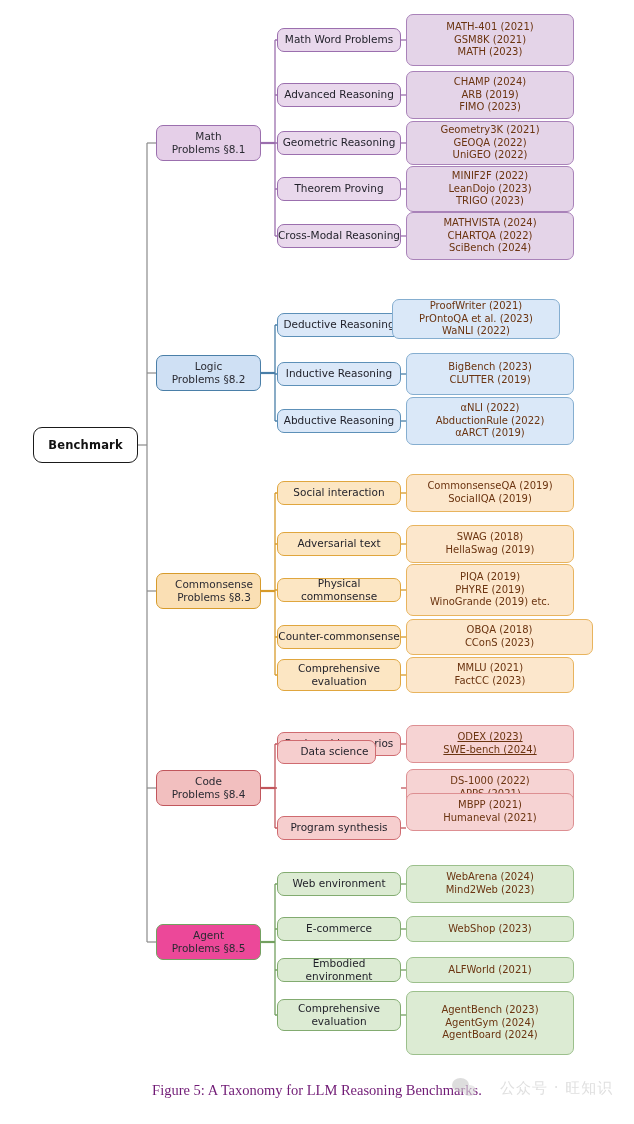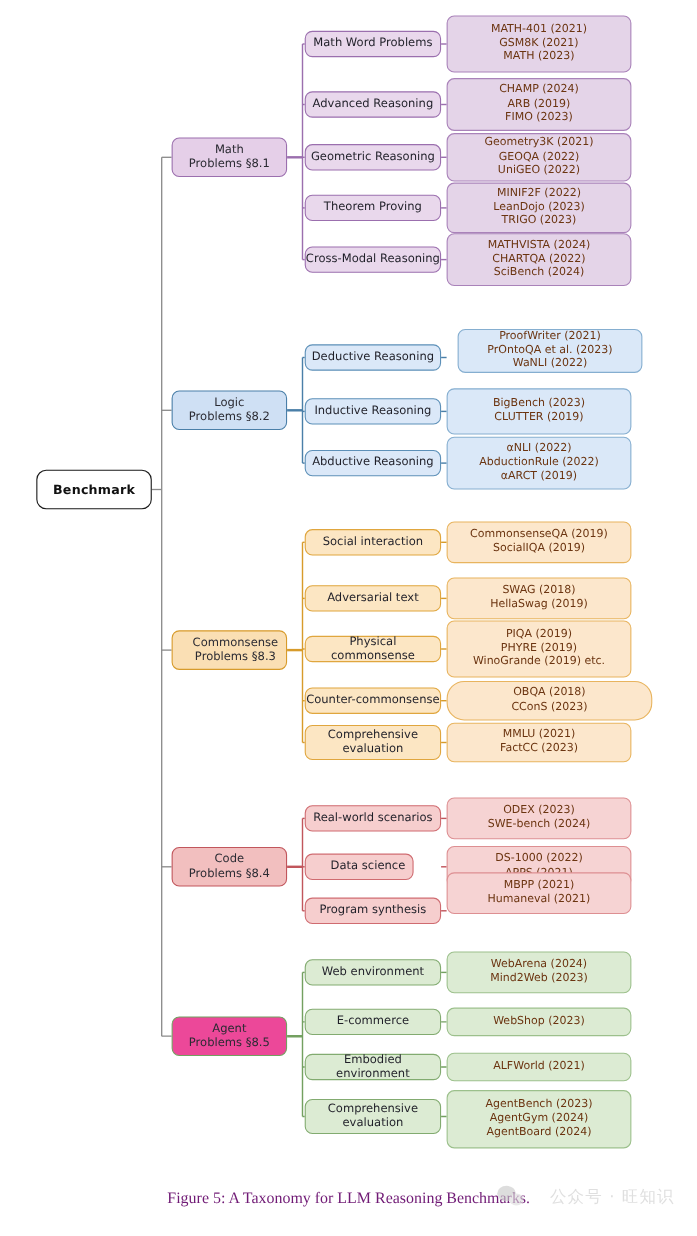--- a/index.html
+++ b/index.html
@@ -194,21 +194,21 @@
     <div class="node leaf c-math" style="left: 406px; top: 166px; width: 168px; height: 46px;">MINIF2F (2022)
 LeanDojo (2023)
 TRIGO (2023)</div>
     <div class="node mid c-math" style="left: 277px; top: 224px; width: 124px; height: 24px;">Cross-Modal Reasoning</div>
     <div class="node leaf c-math" style="left: 406px; top: 212px; width: 168px; height: 48px;">MATHVISTA (2024)
 CHARTQA (2022)
 SciBench (2024)</div>
     <div class="node cat c-logic" style="left: 156px; top: 355px; width: 105px; height: 36px;">Logic
 Problems §8.2</div>
     <div class="node mid c-logic" style="left: 277px; top: 313px; width: 124px; height: 24px;">Deductive Reasoning</div>
-    <div class="node leaf c-logic" style="left: 416px; top: 299px; width: 168px; height: 40px;">ProofWriter (2021)
+    <div class="node leaf c-logic" style="left: 392px; top: 299px; width: 168px; height: 40px;">ProofWriter (2021)
 PrOntoQA et al. (2023)
 WaNLI (2022)</div>
     <div class="node mid c-logic" style="left: 277px; top: 362px; width: 124px; height: 24px;">Inductive Reasoning</div>
     <div class="node leaf c-logic" style="left: 406px; top: 353px; width: 168px; height: 42px;">BigBench (2023)
 CLUTTER (2019)</div>
     <div class="node mid c-logic" style="left: 277px; top: 409px; width: 124px; height: 24px;">Abductive Reasoning</div>
     <div class="node leaf c-logic" style="left: 406px; top: 397px; width: 168px; height: 48px;">αNLI (2022)
 AbductionRule (2022)
 αARCT (2019)</div>
     <div class="node cat c-cs" style="left: 156px; top: 573px; width: 105px; height: 36px;">Commonsense
@@ -217,49 +217,49 @@
     <div class="node leaf c-cs" style="left: 406px; top: 474px; width: 168px; height: 38px;">CommonsenseQA (2019)
 SocialIQA (2019)</div>
     <div class="node mid c-cs" style="left: 277px; top: 532px; width: 124px; height: 24px;">Adversarial text</div>
     <div class="node leaf c-cs" style="left: 406px; top: 525px; width: 168px; height: 38px;">SWAG (2018)
 HellaSwag (2019)</div>
     <div class="node mid c-cs" style="left: 277px; top: 578px; width: 124px; height: 24px;">Physical commonsense</div>
     <div class="node leaf c-cs" style="left: 406px; top: 564px; width: 168px; height: 52px;">PIQA (2019)
 PHYRE (2019)
 WinoGrande (2019) etc.</div>
     <div class="node mid c-cs" style="left: 277px; top: 625px; width: 124px; height: 24px;">Counter-commonsense</div>
-    <div class="node leaf c-cs" style="left: 406px; top: 619px; width: 187px; height: 36px; border-radius: 16px;">OBQA (2018)
+    <div class="node leaf c-cs" style="left: 406px; top: 619px; width: 187px; height: 36px;">OBQA (2018)
 CConS (2023)</div>
     <div class="node mid c-cs" style="left: 277px; top: 659px; width: 124px; height: 32px;">Comprehensive
 evaluation</div>
     <div class="node leaf c-cs" style="left: 406px; top: 657px; width: 168px; height: 36px;">MMLU (2021)
 FactCC (2023)</div>
     <div class="node cat c-code" style="left: 156px; top: 770px; width: 105px; height: 36px;">Code
 Problems §8.4</div>
     <div class="node mid c-code" style="left: 277px; top: 732px; width: 124px; height: 24px;">Real-world scenarios</div>
-    <div class="node leaf c-code" style="left: 406px; top: 725px; width: 168px; height: 38px;">ODEX (2023)
+    <div class="node leaf c-code" style="left: 406px; top: 725px; width: 168px; height: 38px; text-decoration: underline;">ODEX (2023)
 SWE-bench (2024)</div>
-    <div class="node mid c-code" style="left: 277px; top: 776px; width: 99px; height: 24px; padding-left: 16px;">Data science</div>
+    <div class="node mid c-code" style="left: 277px; top: 740px; width: 99px; height: 24px; padding-left: 16px;">Data science</div>
     <div class="node leaf c-code" style="left: 406px; top: 769px; width: 168px; height: 38px;">DS-1000 (2022)
 APPS (2021)</div>
     <div class="node mid c-code" style="left: 277px; top: 816px; width: 124px; height: 24px;">Program synthesis</div>
     <div class="node leaf c-code" style="left: 406px; top: 793px; width: 168px; height: 38px;">MBPP (2021)
 Humaneval (2021)</div>
     <div class="node cat c-agent" style="left: 156px; top: 924px; width: 105px; height: 36px;">Agent
 Problems §8.5</div>
     <div class="node mid c-agent" style="left: 277px; top: 872px; width: 124px; height: 24px;">Web environment</div>
     <div class="node leaf c-agent" style="left: 406px; top: 865px; width: 168px; height: 38px;">WebArena (2024)
 Mind2Web (2023)</div>
     <div class="node mid c-agent" style="left: 277px; top: 917px; width: 124px; height: 24px;">E-commerce</div>
     <div class="node leaf c-agent" style="left: 406px; top: 916px; width: 168px; height: 26px;">WebShop (2023)</div>
     <div class="node mid c-agent" style="left: 277px; top: 958px; width: 124px; height: 24px;">Embodied environment</div>
     <div class="node leaf c-agent" style="left: 406px; top: 957px; width: 168px; height: 26px;">ALFWorld (2021)</div>
     <div class="node mid c-agent" style="left: 277px; top: 999px; width: 124px; height: 32px;">Comprehensive
 evaluation</div>
-    <div class="node leaf c-agent" style="left: 406px; top: 991px; width: 168px; height: 53px;">AgentBench (2023)
+    <div class="node leaf c-agent" style="left: 406px; top: 991px; width: 168px; height: 64px;">AgentBench (2023)
 AgentGym (2024)
 AgentBoard (2024)</div>
   </div>
 
 <div class="caption">Figure 5: A Taxonomy for LLM Reasoning Benchmarks.</div>
 
 <div class="watermark">
   <span class="wm-logo">
     <span class="wm-b1"></span>
       <span class="wm-b2"></span>

